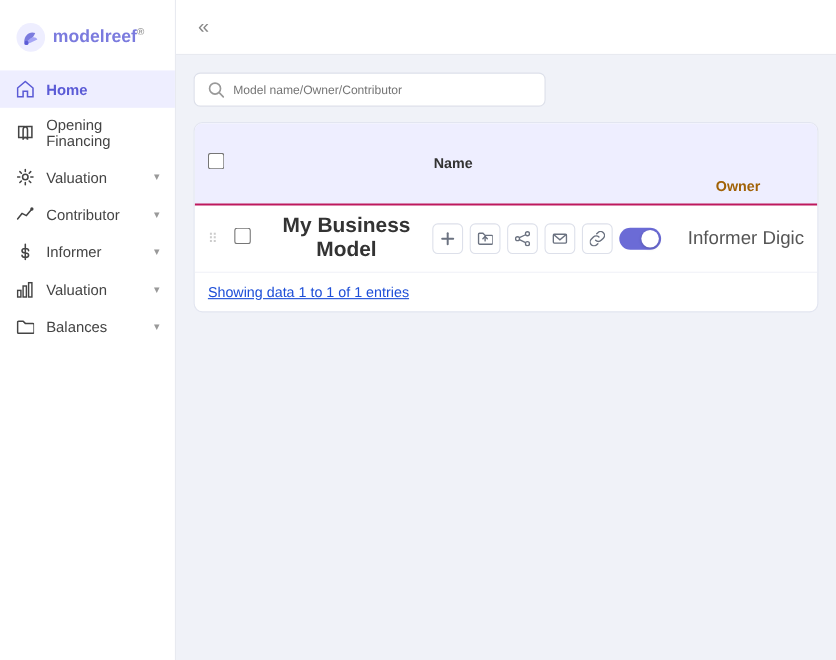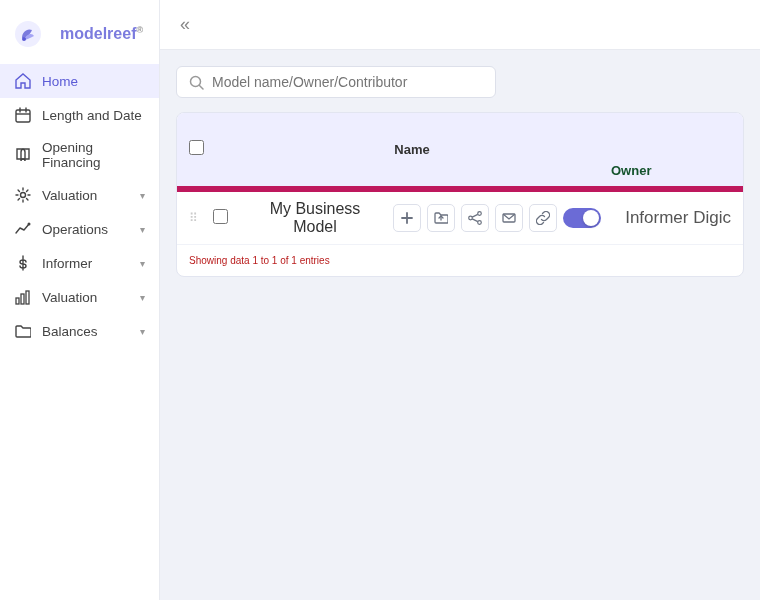--- a/index.html
+++ b/index.html
@@ -20,21 +20,21 @@
       height: 600px;
       display: flex;
       flex-direction: column;
       border-right: 1px solid #e8eaf0;
       padding: 12px 0;
     }
     .logo-area {
       display: flex;
       align-items: center;
       padding: 8px 14px 16px 14px;
-      gap: 18px;
+      gap: 6px;
     }
     .logo-icon {
       width: 28px;
       height: 28px;
     }
     .logo-text {
       font-size: 16px;
       font-weight: 600;
       color: #222;
     }
@@ -49,21 +49,21 @@
       gap: 10px;
       font-size: 13.5px;
       color: #444;
       cursor: pointer;
       border-radius: 0;
       position: relative;
     }
     .nav-item.active {
       background: #eeeeff;
       color: #5b5bd6;
-      font-weight: 400;
+      font-weight: 700;
     }
     .nav-item .nav-icon {
       width: 18px;
       height: 18px;
       display: flex;
       align-items: center;
       justify-content: center;
       flex-shrink: 0;
     }
     .nav-item .chevron {
@@ -109,21 +109,21 @@
       border: 1px solid #dde0ea;
       border-radius: 6px;
       padding: 7px 12px;
       gap: 8px;
       width: 320px;
       margin-bottom: 14px;
     }
     .search-bar input {
       border: none;
       outline: none;
-      font-size: 14px;
+      font-size: 11px;
       color: #ec4899;
       width: 100%;
       background: transparent;
     }
     .search-icon-svg {
       color: #999;
       flex-shrink: 0;
     }
 
     .table-wrapper {
@@ -132,38 +132,38 @@
       overflow: hidden;
       border: 1px solid #e2e5f0;
     }
 
     .table-header {
       display: flex;
       align-items: center;
       background: #eeeeff;
       padding: 8px 12px;
       gap: 10px;
-      border-bottom: 6px solid #be185d;
+      border-bottom: 2px solid #be185d;
     }
     .table-header .col-check {
       width: 24px;
     }
     .table-header .col-name {
       flex: 1;
       font-size: 13px;
       font-weight: 600;
       color: #333;
       text-align: center;
     }
     .table-header .col-owner {
       width: 120px;
       font-size: 13px;
       font-weight: 600;
-      color: #14532d;
-      text-align: left;
+      color: #a16207;
+      text-align: center;
       margin-top: 42px;
     }
 
     .table-row {
       display: flex;
       align-items: center;
       padding: 8px 12px;
       gap: 10px;
       border-bottom: 1px solid #f0f2f8;
       background: #fff;
@@ -171,23 +171,24 @@
     .row-drag {
       color: #ccc;
       font-size: 12px;
       width: 14px;
     }
     .row-check {
       width: 24px;
     }
     .row-name {
       flex: 1;
-      font-size: 16px;
+      font-size: 19px;
       color: #333;
       text-align: center;
+      font-weight: bold;
     }
     .row-actions {
       display: flex;
       align-items: center;
       gap: 6px;
     }
     .action-btn {
       width: 28px;
       height: 28px;
       display: flex;
@@ -227,22 +228,23 @@
       font-size: 17px;
       color: #555;
       text-align: right;
       white-space: nowrap;
       overflow: hidden;
       text-overflow: ellipsis;
     }
 
     .entries-info {
       padding: 10px 12px;
-      font-size: 10px;
-      color: #b91c1c;
+      font-size: 13px;
+      color: #1d4ed8;
+      text-decoration: underline;
     }
 
     input[type="checkbox"] {
       width: 15px;
       height: 15px;
       cursor: pointer;
     }
 
     
     svg { display: block; }
@@ -270,32 +272,20 @@
           <svg width="16" height="16" viewBox="0 0 16 16" fill="none">
             <path d="M1 7L8 1L15 7V15H10V10H6V15H1V7Z" stroke="currentColor" stroke-width="1.4" fill="none"></path>
           </svg>
         </span>
     <span>Home</span>
 
   </div>
       <div class="nav-item">
     <span class="nav-icon">
           <svg width="16" height="16" viewBox="0 0 16 16" fill="none">
-            <rect x="1" y="3" width="14" height="12" rx="1.5" stroke="currentColor" stroke-width="1.4"></rect>
-            <line x1="5" y1="1" x2="5" y2="5" stroke="currentColor" stroke-width="1.4" stroke-linecap="round"></line>
-            <line x1="11" y1="1" x2="11" y2="5" stroke="currentColor" stroke-width="1.4" stroke-linecap="round"></line>
-            <line x1="1" y1="7" x2="15" y2="7" stroke="currentColor" stroke-width="1.4"></line>
-          </svg>
-        </span>
-    <span>Length and Date</span>
-
-  </div>
-      <div class="nav-item">
-    <span class="nav-icon">
-          <svg width="16" height="16" viewBox="0 0 16 16" fill="none">
             <path d="M2 2h5a3 3 0 0 1 3 3v9a2 2 0 0 0-2-2H2V2Z" stroke="currentColor" stroke-width="1.4"></path>
             <path d="M14 2H9a3 3 0 0 0-3 3v9a2 2 0 0 1 2-2h6V2Z" stroke="currentColor" stroke-width="1.4"></path>
           </svg>
         </span>
     <span>Opening Financing</span>
 
   </div>
       <div class="nav-item">
     <span class="nav-icon">
           <svg width="16" height="16" viewBox="0 0 16 16" fill="none">
@@ -306,21 +296,21 @@
     <span>Valuation</span>
     <span class="chevron">▾</span>
   </div>
       <div class="nav-item">
     <span class="nav-icon">
           <svg width="16" height="16" viewBox="0 0 16 16" fill="none">
             <polyline points="1,12 5,7 9,9 14,3" stroke="currentColor" stroke-width="1.4" fill="none" stroke-linejoin="round" stroke-linecap="round"></polyline>
             <circle cx="14" cy="3" r="1.5" fill="currentColor"></circle>
           </svg>
         </span>
-    <span>Operations</span>
+    <span>Contributor</span>
     <span class="chevron">▾</span>
   </div>
       <div class="nav-item">
     <span class="nav-icon">
           <svg width="16" height="16" viewBox="0 0 16 16" fill="none">
             <path d="M8 1v14M5 11c0 1.1 1.3 2 3 2s3-.9 3-2-1.3-2-3-2-3-.9-3-2 1.3-2 3-2 3 .9 3 2" stroke="currentColor" stroke-width="1.4" stroke-linecap="round"></path>
           </svg>
         </span>
     <span>Informer</span>
     <span class="chevron">▾</span>

